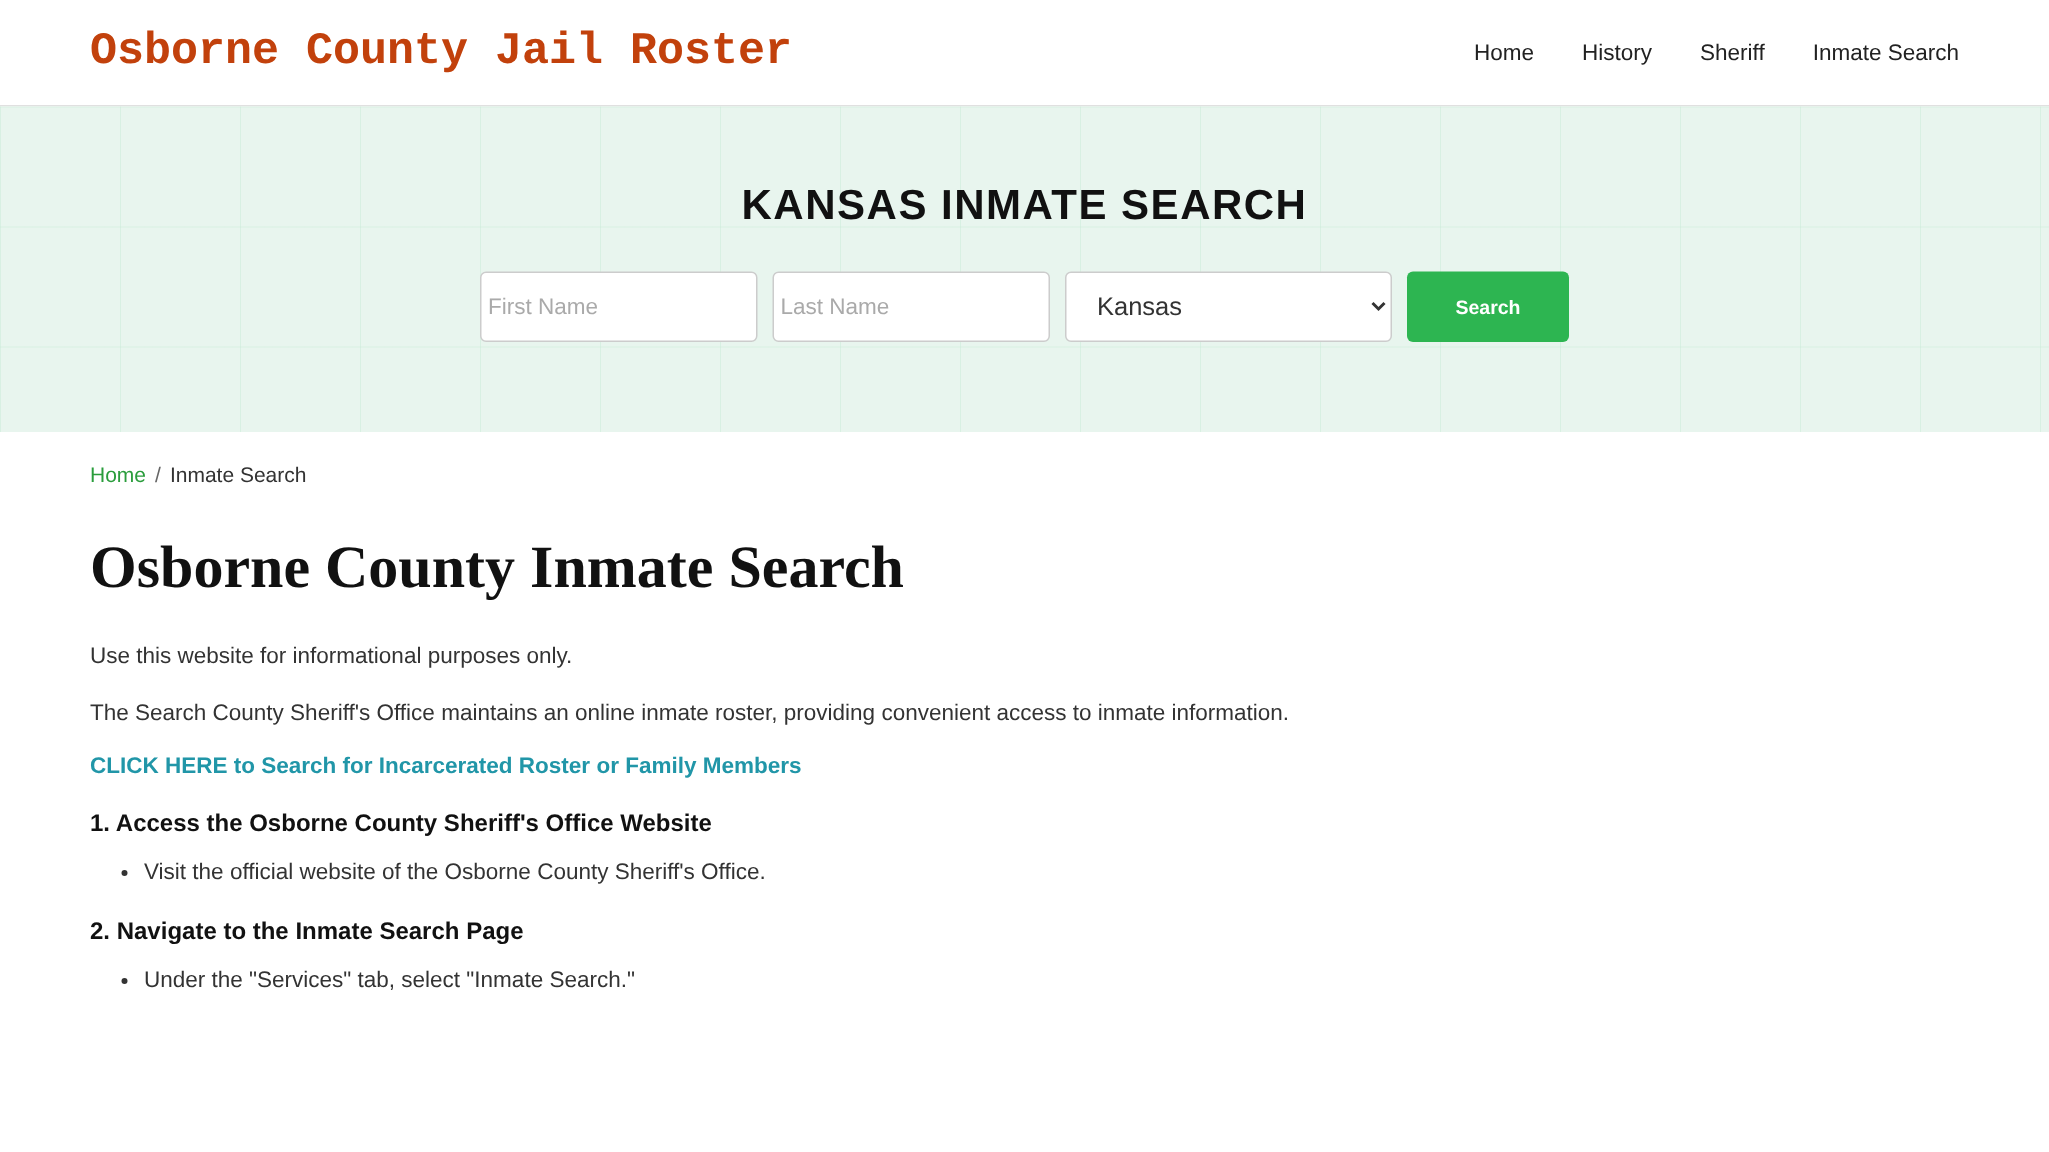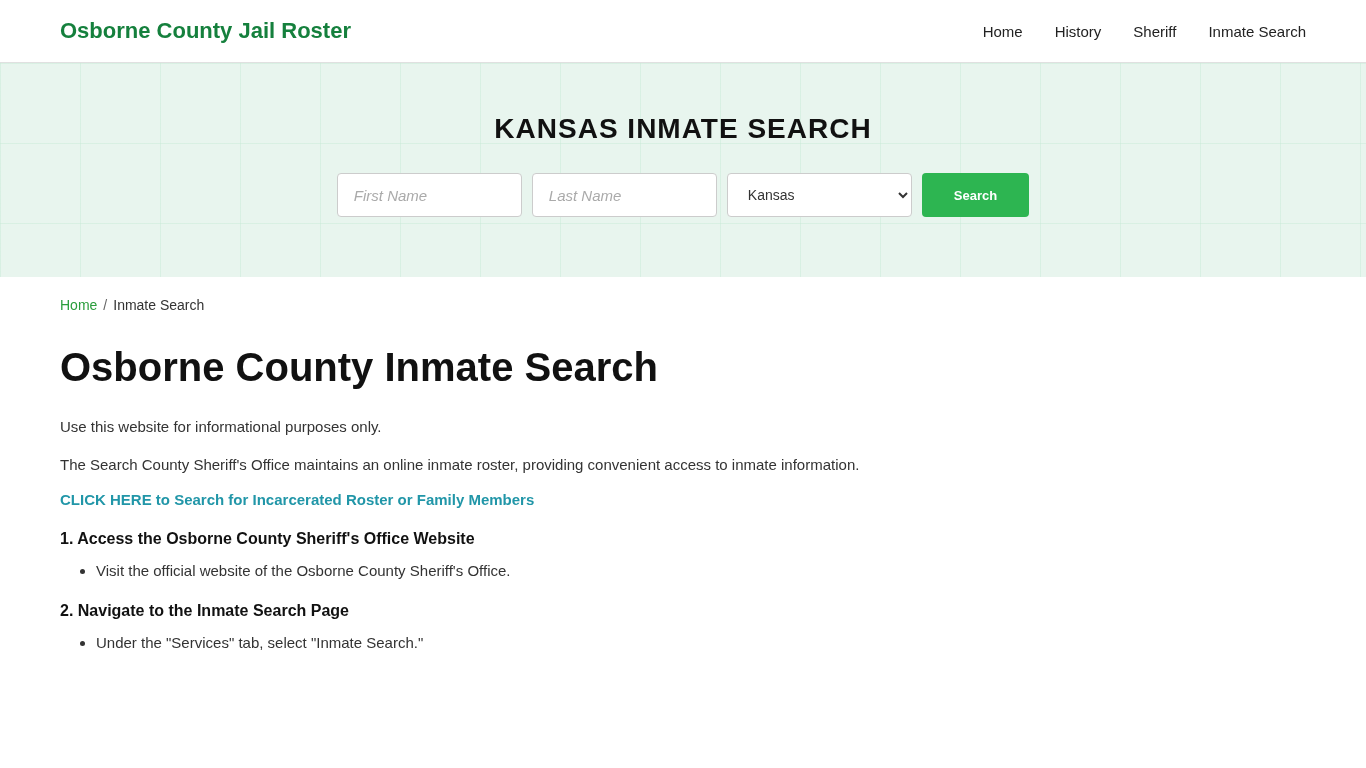--- a/index.html
+++ b/index.html
@@ -19,24 +19,24 @@
     .site-header {
       display: flex;
       align-items: center;
       justify-content: space-between;
       padding: 18px 60px;
       border-bottom: 1px solid #e0e0e0;
       background: #fff;
     }
 
     .site-logo {
-      font-size: 22px;
-      font-weight: 900;
-      color: #15803d;
-      font-family: Liberation Sans, sans-serif;
+      font-size: 30px;
+      font-weight: 900;
+      color: #c2410c;
+      font-family: Liberation Mono, monospace;
     }
 
     .site-nav {
       display: flex;
       gap: 32px;
       align-items: center;
     }
 
     .nav-link {
       font-family: Arial, sans-serif;
@@ -68,41 +68,40 @@
     }
 
     .search-form {
       display: flex;
       justify-content: center;
       gap: 10px;
       flex-wrap: wrap;
     }
 
     .search-input {
-      padding: 12px 16px;
+      padding: 12px 4px;
       font-size: 15px;
       border: 1px solid #ccc;
       border-radius: 4px;
       width: 185px;
       outline: none;
       font-family: Arial, sans-serif;
       color: #999;
-      font-style: italic;
     }
 
     .search-input::placeholder {
       color: #aaa;
     }
 
     .state-select {
       padding: 12px 16px;
-      font-size: 14px;
+      font-size: 17px;
       border: 1px solid #ccc;
       border-radius: 4px;
-      width: 185px;
+      width: 218px;
       outline: none;
       font-family: Arial, sans-serif;
       color: #333;
       background: #fff;
       cursor: pointer;
       appearance: auto;
     }
 
     .search-button {
       padding: 12px 32px;
@@ -144,21 +143,21 @@
       color: #333;
     }
 
     
     .main-content {
       padding: 20px 60px 60px;
       max-width: 1100px;
     }
 
     .page-heading {
-      font-family: Liberation Sans, sans-serif;
+      font-family: Liberation Serif, serif;
       font-size: 40px;
       font-weight: 900;
       color: #111;
       margin-bottom: 24px;
       line-height: 1.2;
     }
 
     .intro-text {
       font-size: 15px;
       color: #333;

